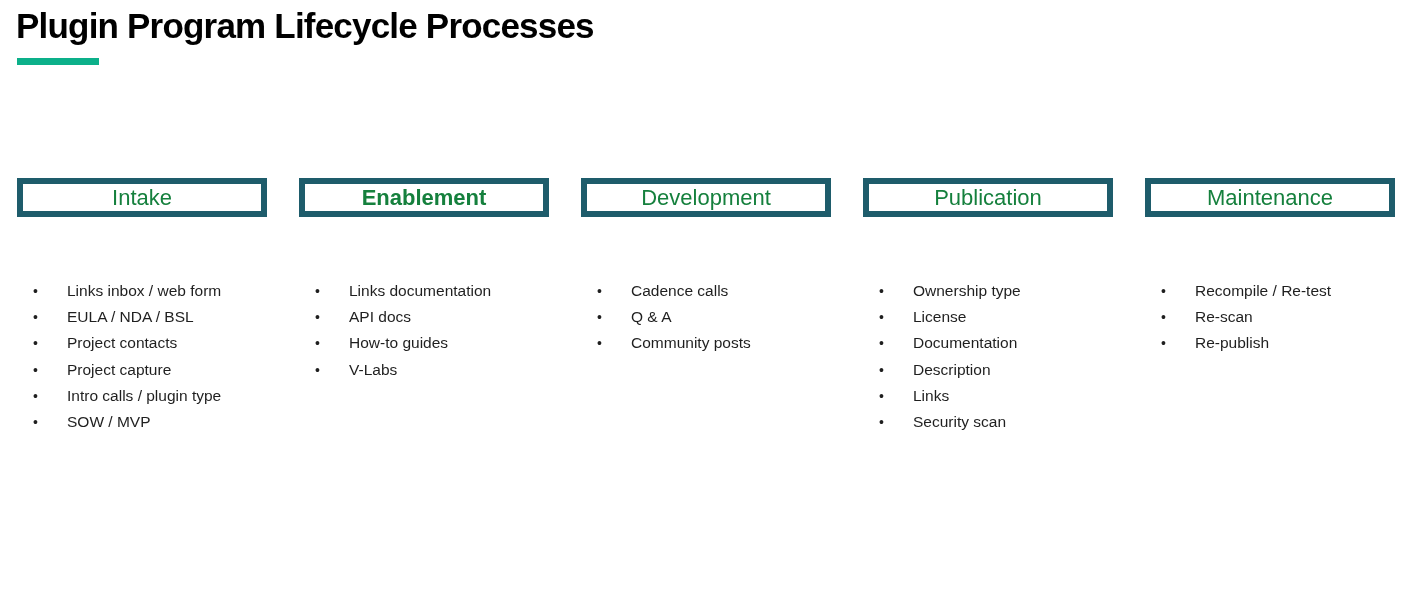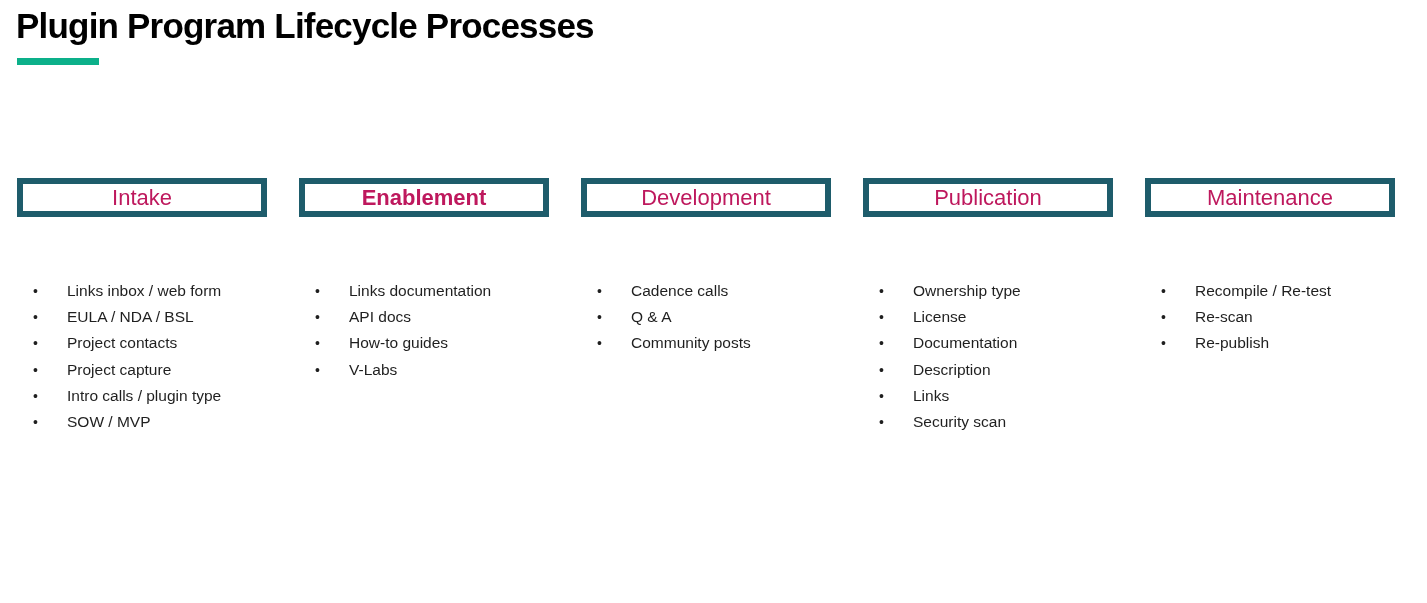--- a/index.html
+++ b/index.html
@@ -48,21 +48,21 @@
     box-sizing: border-box;
     height: 39px;
     border: 6px solid #1e5c6b;
     background: #ffffff;
     display: flex;
     align-items: center;
     justify-content: center;
   }
   .stage-label {
     font-size: 22px;
-    color: #be185d;
+    color: #15803d;
     white-space: nowrap;
   }
   .stage-list {
     list-style: none;
     margin: 61px 0 0 0;
     padding: 0;
   }
   .stage-list li {
     display: flex;
     align-items: baseline;

